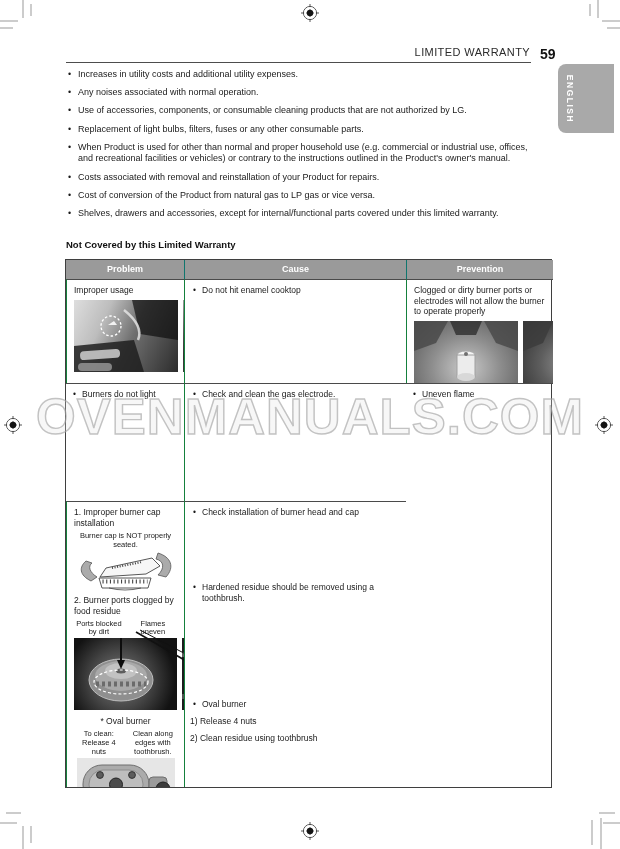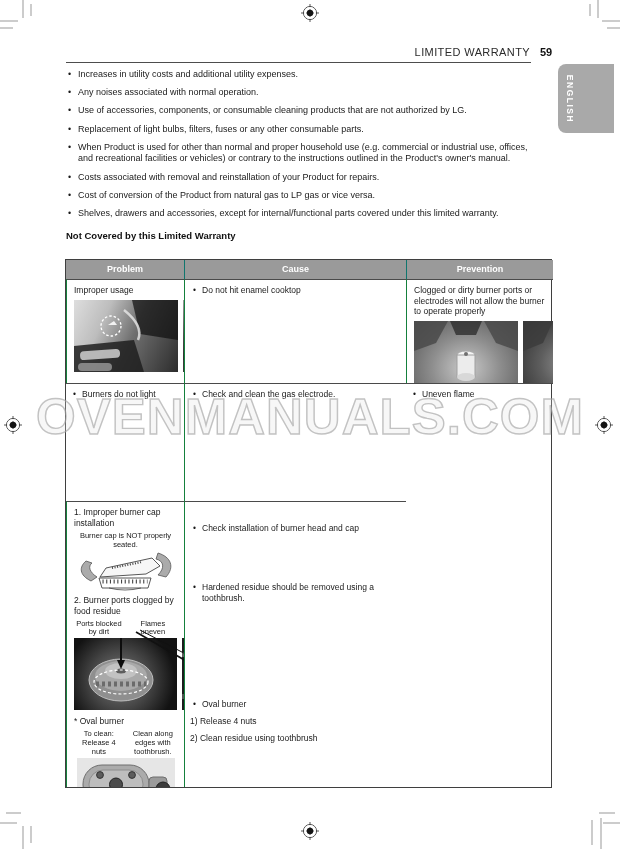--- a/index.html
+++ b/index.html
@@ -8,36 +8,36 @@
 
   
   .crop{position:absolute;background:#cccccc;}
 
   
   .regmark{position:absolute;width:18px;height:18px;}
 
   
   .hdr-title{position:absolute;top:46px;left:300px;width:230px;text-align:right;
              font-size:11px;letter-spacing:.4px;color:#2b2b2b;}
-  .hdr-num{position:absolute;top:46px;left:540px;font-size:11px;font-weight:bold;color:#111;}
+  .hdr-num{position:absolute;top:46px;left:540px;font-size:14px;font-weight:bold;color:#111;}
   .hdr-rule{position:absolute;top:62px;left:66px;width:465px;height:1px;background:#4d4d4d;}
 
   
   .eng-tab{position:absolute;left:558px;top:64px;width:56px;height:69px;background:#a9a9a9;
            border-radius:8px 0 0 8px;}
   .eng-tab span{position:absolute;left:7px;top:50%;transform:translateY(-50%);
                 writing-mode:vertical-rl;color:#ffffff;font-size:8.5px;font-weight:bold;
                 letter-spacing:1.5px;}
 
   
   .bullets{position:absolute;left:66px;top:69px;width:476px;font-size:9px;line-height:1.3;}
   .bli{position:relative;padding-left:12px;margin-bottom:6.5px;}
   .bli::before{content:"•";position:absolute;left:2px;top:0;}
 
-  .section-heading{position:absolute;left:66px;top:230px;font-size:9.5px;font-weight:bold;color:#111;}
+  .section-heading{position:absolute;left:66px;top:239px;font-size:9.5px;font-weight:bold;color:#111;}
 
   
   .wtable{position:absolute;left:65px;top:259px;width:487px;display:grid;
           grid-template-columns:118px 222px 147px;grid-template-rows:19px 104px 118px 286px;
           border:1px solid #3f3f3f;box-sizing:border-box;font-size:8.5px;line-height:1.25;}
   .hcell{background:#9a9a9a;color:#ffffff;font-weight:bold;font-size:9px;text-align:center;
          line-height:18px;border-left:1px solid #0f766e;}
   .hcell.c0{border-left:none;text-align:center;}
   .cell{border-left:1px solid #15803d;border-top:1px solid #4a4a4a;box-sizing:border-box;
         padding:5px 7px;position:relative;overflow:hidden;}
@@ -66,28 +66,28 @@
 
   .cause-num{margin-bottom:3px;}
   .figs{display:flex;gap:8px;justify-content:center;margin:2px 0 4px 0;}
   .figs figure{margin:0;width:100px;text-align:center;}
   .figs figcaption{font-size:7.5px;line-height:1.2;margin-bottom:2px;}
   .capdiag{width:100px;height:40px;display:block;}
 
   .lblrow{display:flex;font-size:7.5px;line-height:1.15;text-align:center;margin-bottom:1px;}
   .lblrow .ll{width:104px;}
   .lblrow .lr{width:101px;margin-left:5px;}
-  .ovl-title{margin:6px 0 4px 0;}
+  .ovl-title{margin:6px 0 4px 0;text-align:center;}
 
   .arrow-overlay{position:absolute;left:0;top:-10px;width:210px;height:85px;pointer-events:none;z-index:3;}
 
   
   .prev3{padding:0;}
   .prev3 .pitem{position:absolute;left:7px;right:6px;}
-  .pv1{top:21px;}
+  .pv1{top:5px;}
   .pv2{top:80px;}
   .pv3{top:197px;}
   .pnum{position:absolute;left:5px;right:4px;padding-left:12px;text-indent:-12px;}
   .pv4{top:214px;}
   .pv5{top:231px;}
 
   
   .watermark{position:absolute;top:388px;left:0;width:620px;text-align:center;z-index:6;
              font-size:50px;font-weight:bold;letter-spacing:1px;pointer-events:none;
              color:rgba(225,225,225,0.25);-webkit-text-stroke:1.4px rgba(165,165,165,0.65);

